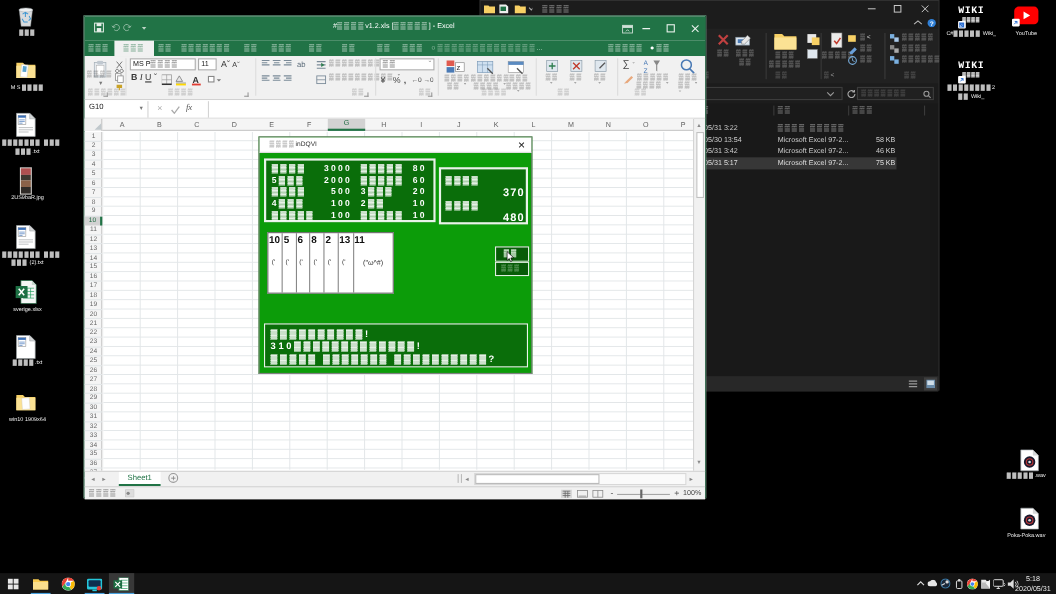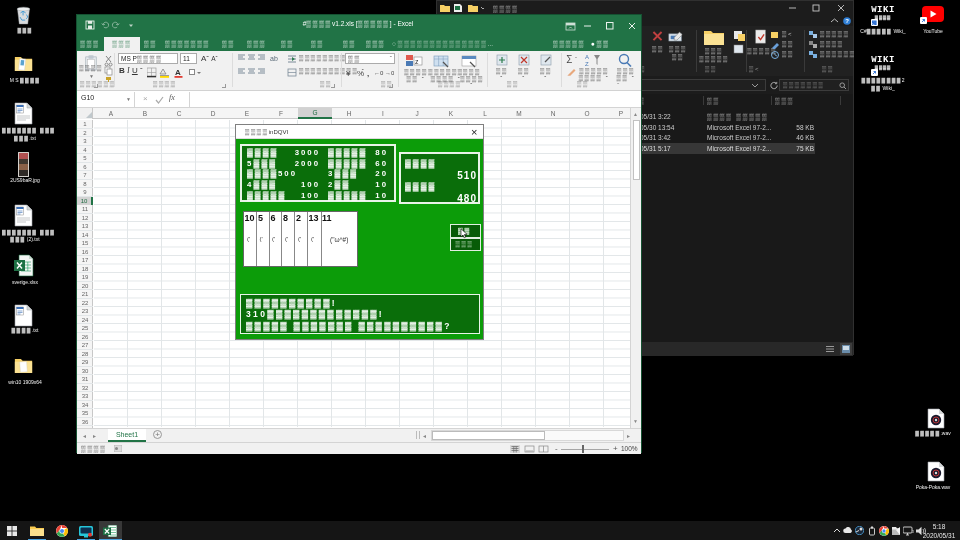--- a/index.html
+++ b/index.html
@@ -616,36 +616,36 @@
   <div class="gbox" style="left:4px;top:19px;width:156px;height:58px">
     <div class="wrow jp" style="left:5px;top:1.8px;font-size:7.8px">▓▓▓▓</div>
         <div class="wrow num" style="left:36px;top:1.8px;width:42px;text-align:right;font-size:7.8px">3000</div>
         <div class="wrow jp" style="left:86px;top:1.8px;font-size:7.8px">▓▓▓▓▓</div>
         <div class="wrow num" style="left:120px;top:1.8px;width:26px;text-align:right;font-size:7.8px">80</div>
     <div class="wrow jp" style="left:5px;top:12.5px;font-size:7.8px">5▓▓▓</div>
         <div class="wrow num" style="left:36px;top:12.5px;width:42px;text-align:right;font-size:7.8px">2000</div>
         <div class="wrow jp" style="left:86px;top:12.5px;font-size:7.8px">▓▓▓▓▓</div>
         <div class="wrow num" style="left:120px;top:12.5px;width:26px;text-align:right;font-size:7.8px">60</div>
     <div class="wrow jp" style="left:5px;top:23.2px;font-size:7.8px">▓▓▓▓</div>
-        <div class="wrow num" style="left:36px;top:23.2px;width:42px;font-size:7.8px">500</div>
+        <div class="wrow num" style="left:36px;top:23.2px;width:42px;text-align:right;font-size:7.8px">500</div>
         <div class="wrow jp" style="left:86px;top:23.2px;font-size:7.8px">3▓▓▓</div>
         <div class="wrow num" style="left:120px;top:23.2px;width:26px;text-align:right;font-size:7.8px">20</div>
     <div class="wrow jp" style="left:5px;top:33.9px;font-size:7.8px">4▓▓▓</div>
         <div class="wrow num" style="left:36px;top:33.9px;width:42px;text-align:right;font-size:7.8px">100</div>
         <div class="wrow jp" style="left:86px;top:33.9px;font-size:7.8px">2▓▓</div>
         <div class="wrow num" style="left:120px;top:33.9px;width:26px;text-align:right;font-size:7.8px">10</div>
     <div class="wrow jp" style="left:5px;top:44.6px;font-size:7.8px">▓▓▓▓▓</div>
         <div class="wrow num" style="left:36px;top:44.6px;width:42px;text-align:right;font-size:7.8px">100</div>
         <div class="wrow jp" style="left:86px;top:44.6px;font-size:7.8px">▓▓▓▓▓</div>
         <div class="wrow num" style="left:120px;top:44.6px;width:26px;text-align:right;font-size:7.8px">10</div>
   </div>
 
   <div class="gbox" style="left:163px;top:26.5px;width:81px;height:52px">
     <div class="wrow jp" style="left:4px;top:5px;font-size:7.8px">▓▓▓▓</div>
-    <div class="wrow" style="left:30px;top:16.5px;width:46px;text-align:right;font-size:10px;letter-spacing:1px">510</div>
+    <div class="wrow" style="left:30px;top:16.5px;width:46px;text-align:right;font-size:10px;letter-spacing:1px">370</div>
     <div class="wrow jp" style="left:4px;top:28.5px;font-size:7.8px">▓▓▓▓</div>
     <div class="wrow" style="left:30px;top:39.5px;width:46px;text-align:right;font-size:10px;letter-spacing:1px">480</div>
   </div>
 
   <div class="ab" style="left:7px;top:85.5px;width:115px;height:56px;background:#fff;border:1px solid #666">
     <div class="ab" style="left:12.3px;top:0;width:1px;height:54px;background:#888"></div>
     <div class="ab" style="left:24.5px;top:0;width:1px;height:54px;background:#888"></div>
     <div class="ab" style="left:37px;top:0;width:1px;height:54px;background:#888"></div>
     <div class="ab" style="left:50.2px;top:0;width:1px;height:54px;background:#888"></div>
     <div class="ab" style="left:63.2px;top:0;width:1px;height:54px;background:#888"></div>

